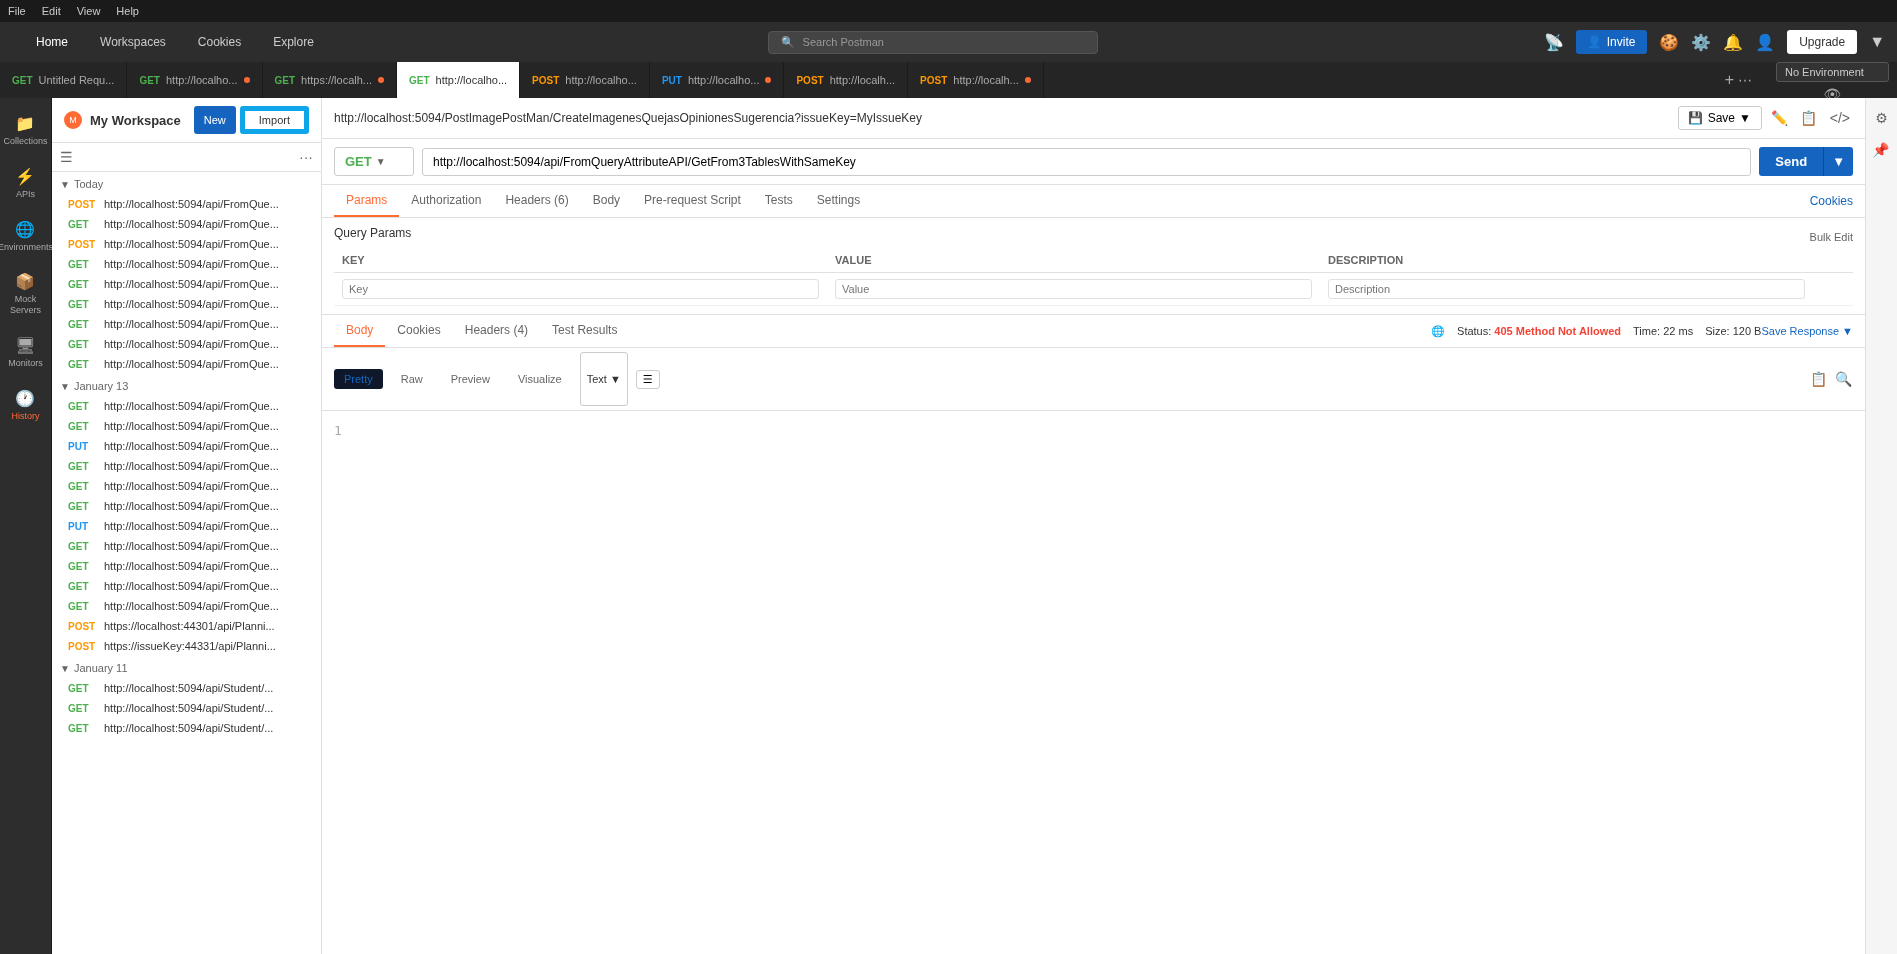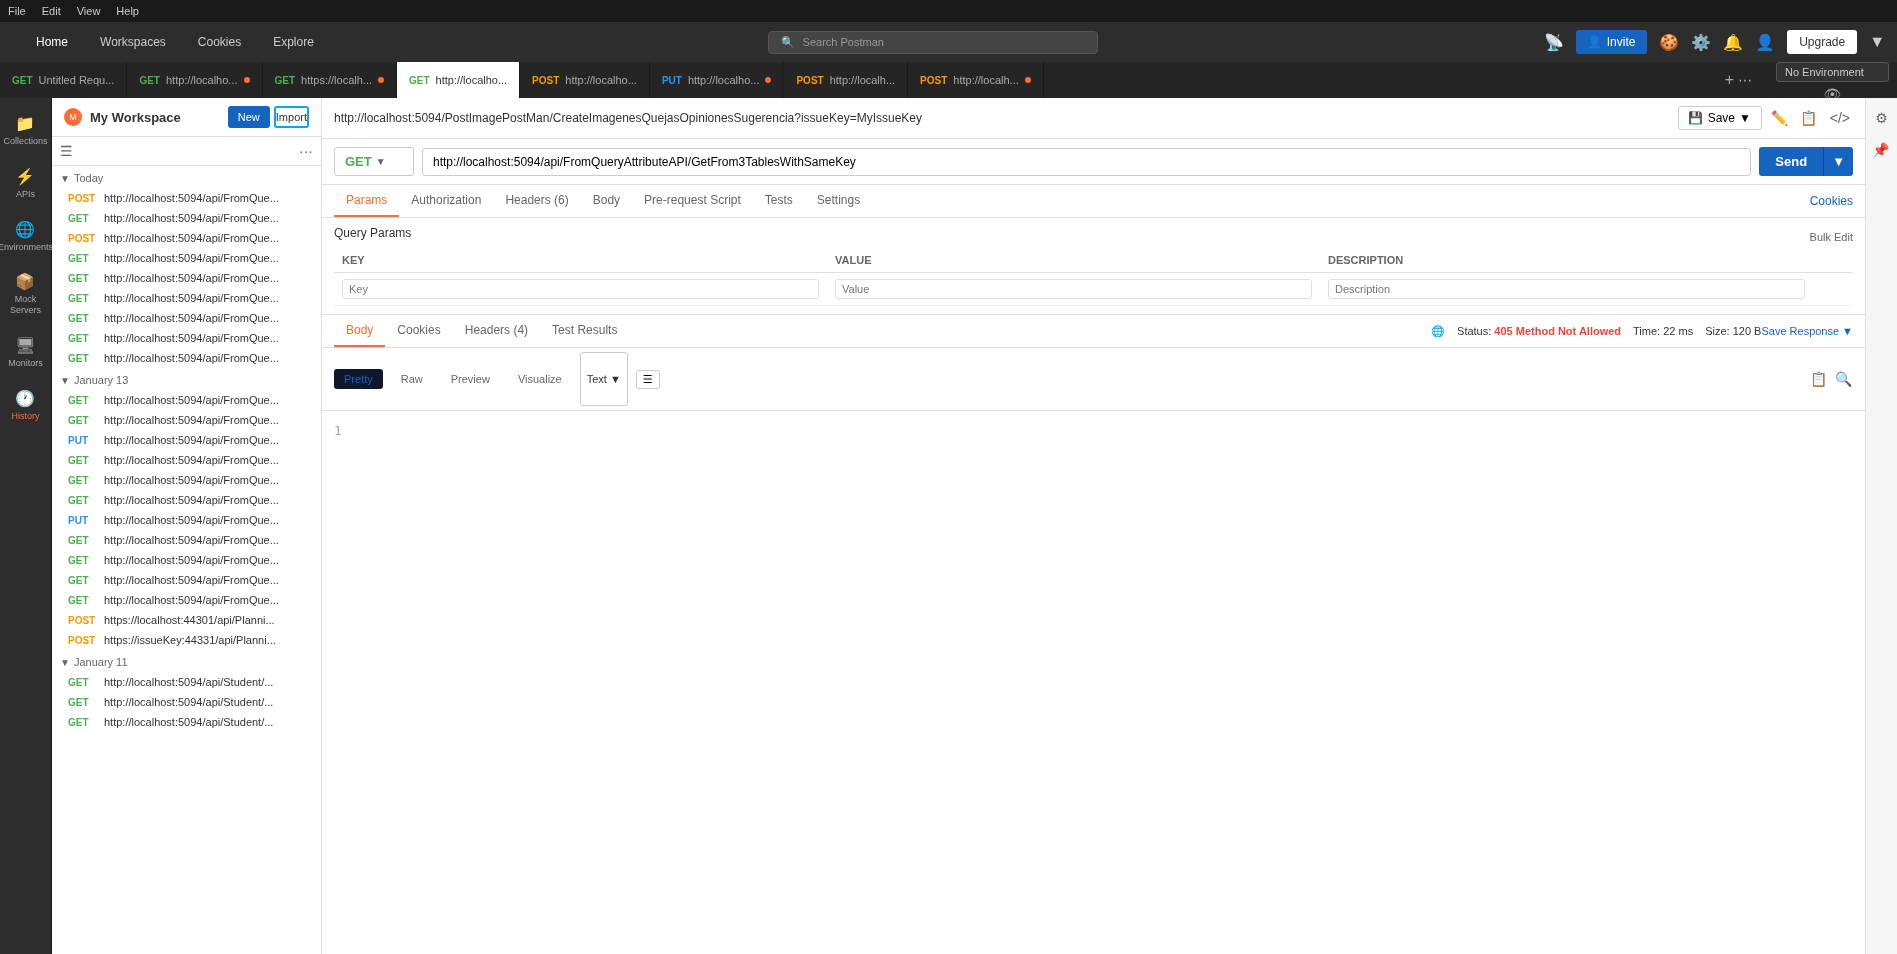--- a/index.html
+++ b/index.html
@@ -45,21 +45,21 @@
     .sidebar-icon-item .icon { font-size: 16px; }
     .sidebar-icon-item .label { font-size: 9px; text-align: center; line-height: 1.2; }
 
     
     .history-panel { width: 270px; background: #fff; border-right: 1px solid #e0e0e0; display: flex; flex-direction: column; overflow: hidden; }
     .history-panel-header { display: flex; align-items: center; justify-content: space-between; padding: 8px 12px; border-bottom: 1px solid #e0e0e0; }
     .history-panel-header-left { display: flex; align-items: center; gap: 8px; }
     .workspace-name { font-size: 13px; font-weight: 600; color: #333; }
     .workspace-badge { width: 18px; height: 18px; border-radius: 50%; background: #ff6b35; color: #fff; font-size: 9px; display: flex; align-items: center; justify-content: center; }
     .new-btn { background: #1565c0; color: #fff; border: none; border-radius: 3px; padding: 3px 10px; font-size: 11px; cursor: pointer; }
-    .import-btn { background: #fff; color: #333; border: 2px solid #0ea5e9; border-radius: 3px; padding: 3px 0; font-size: 11px; cursor: pointer; }
+    .import-btn { background: #fff; color: #333; border: 5px solid #0ea5e9; border-radius: 3px; padding: 3px 14px; font-size: 11px; cursor: pointer; }
     .history-list { overflow-y: auto; flex: 1; }
     .history-filter { display: flex; align-items: center; padding: 6px 8px; border-bottom: 1px solid #e0e0e0; }
     .filter-icon { color: #666; font-size: 14px; cursor: pointer; }
     .more-icon { color: #666; font-size: 14px; cursor: pointer; margin-left: auto; }
     .history-section { }
     .history-section-header { display: flex; align-items: center; gap: 4px; padding: 6px 8px 4px; font-size: 11px; color: #666; cursor: pointer; }
     .history-section-header .chevron { font-size: 10px; }
     .history-item { display: flex; align-items: center; padding: 4px 8px 4px 16px; gap: 6px; cursor: pointer; }
     .history-item .method { font-size: 10px; font-weight: bold; min-width: 30px; }
     .history-item .method.get { color: #4caf50; }

